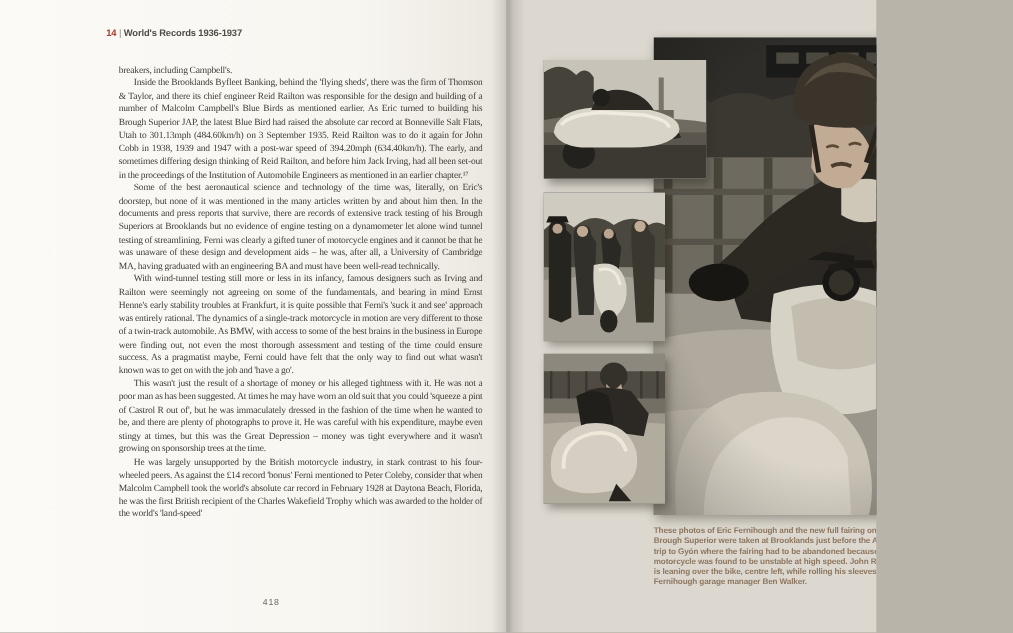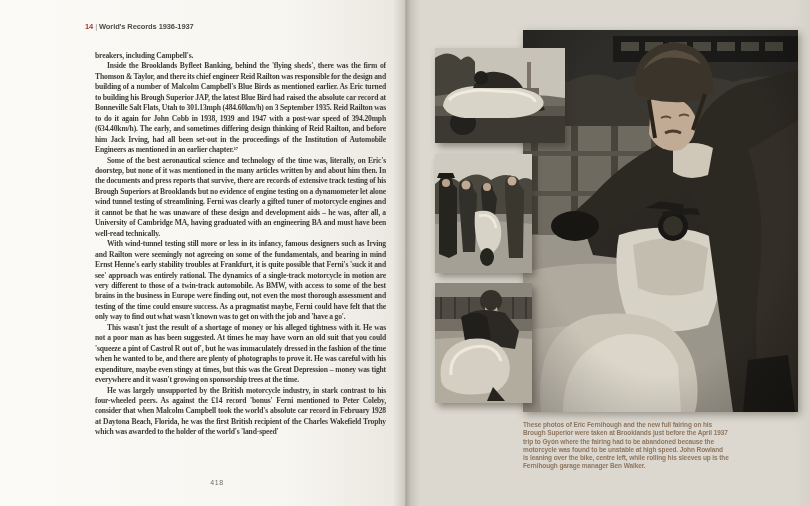--- a/index.html
+++ b/index.html
@@ -1,17 +1,17 @@
 <!DOCTYPE html>
 <html><head>
 <meta charset="utf-8">
 <style>
   html,body{margin:0;padding:0;background:#b9b4aa;}
   .spread{
-    position:relative;width:810px;height:506px;overflow:hidden;
+    position:relative;width:701px;height:506px;overflow:hidden;
     font-family:"Liberation Serif",serif;
   }
   .page{position:absolute;top:0;height:506px;}
   .page-left{
     left:0;width:405px;
     background:linear-gradient(90deg,#fbfaf6 0%,#f8f6f1 70%,#ebe8e1 97%,#e2dfd7 100%);
   }
   .page-right{
     left:405px;width:405px;
     background:linear-gradient(90deg,#cfcbc2 0%,#dcd8cf 4%,#dcd8cf 96%,#d6d2c9 100%);
@@ -25,21 +25,21 @@
   .running-head{
     position:absolute;left:85px;top:22px;
     font-family:"Liberation Sans",sans-serif;font-size:7.5px;font-weight:bold;
     letter-spacing:-0.1px;color:#4d4b46;white-space:nowrap;
   }
   .running-head .chap-num{color:#a63a2e;}
   .running-head .chap-sep{color:#8a857c;font-weight:normal;padding:0 2px;}
   .body-text{
     position:absolute;left:95px;top:51px;width:291px;height:424px;overflow:hidden;
     font-size:7.6px;line-height:10.45px;letter-spacing:-0.15px;word-spacing:-0.2px;
-    color:#3f3c37;text-align:justify;font-weight:bold;
+    color:#3f3c37;text-align:justify;
   }
   .body-text p{margin:0;}
   .body-text p.indent{text-indent:12px;}
   .folio{
     position:absolute;top:479px;width:60px;text-align:center;
     font-family:"Liberation Sans",sans-serif;font-size:7px;letter-spacing:.6px;color:#6f6d67;
   }
   .folio-left{left:187px;}
   
   .photo{position:absolute;box-shadow:3px 4px 7px rgba(50,45,35,.45);background:#777;}

